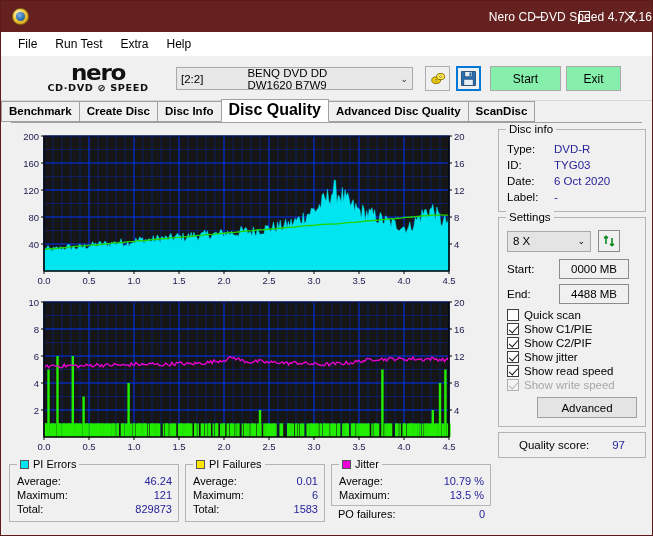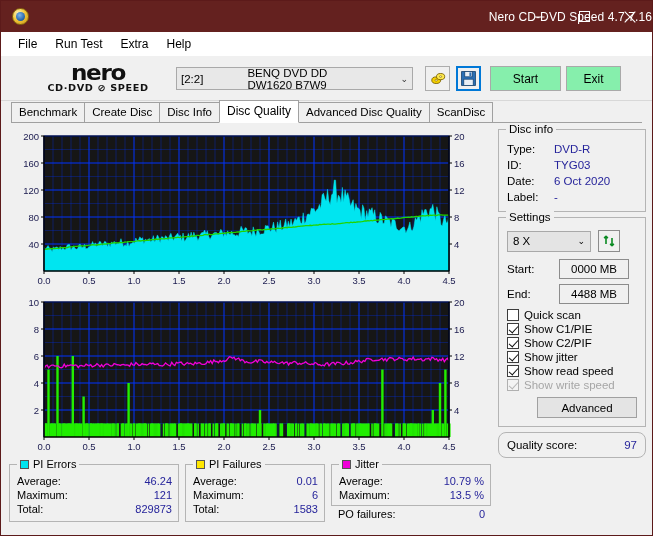--- a/index.html
+++ b/index.html
@@ -101,38 +101,39 @@
     background: #86efac; border: 1px solid #a9a9a9;
     display: flex; align-items: center; justify-content: center;
     font-size: 12px; color: #000;
   }
   #btn-start { left: 489px; width: 71px; }
   #btn-exit  { left: 565px; width: 55px; }
 
   
   #tabstrip {
     height: 22px; min-height: 22px; background: #f0f0f0;
-    display: flex; align-items: center; padding-left: 10px;
+    display: flex; align-items: flex-start; 
     position: relative;
+    font-weight: bold;
   }
   #tabstrip::after {
     content: ""; position: absolute; left: 10px; right: 10px; bottom: 0;
     height: 1px; background: #a0a0a0;
   }
   .tab {
     font-size: 11.5px; color: #000; background: #f0f0f0;
     border: 1px solid #a0a0a0; border-bottom: 1px solid #a0a0a0;
     padding: 2px 7px 3px; margin-right: -1px;
     position: relative; z-index: 1; white-space: nowrap;
     line-height: 14px;
   }
   .tab.active {
     background: #ffffff; border-bottom-color: #ffffff;
     z-index: 3; padding-top: 3px; padding-bottom: 4px; margin-top: -2px;
-    font-size: 12px;
+    font-size: 16px;
   }
 
   
   #content {
     flex: 1; background: #f0f0f0; position: relative;
     padding: 6px 8px 6px 8px;
     display: flex; gap: 7px;
   }
   #left-col { width: 482px; display: flex; flex-direction: column; flex: none; }
   #right-col { width: 148px; display: flex; flex-direction: column; gap: 5px; flex: none; }
@@ -179,22 +180,22 @@
   .panel-title {
     position: absolute; top: -7px; left: 7px; background: #f0f0f0;
     padding: 0 3px; font-size: 11.5px; color: #000;
   }
   .kv { display: flex; font-size: 11.5px; line-height: 16px; color: #000; }
   .kv .k { width: 47px; flex: none; }
   .kv .v { color: #26249b; }
 
   #panel-discinfo { padding: 11px 8px 6px 8px; }
   #panel-settings { padding: 12px 8px 6px 8px; }
-  #panel-quality  { padding: 6px 8px; display: flex; justify-content: space-between;
-                    font-size: 11.5px; color: #000; border-radius: 8px; }
+  #panel-quality  { padding: 6px 20px; display: flex; justify-content: space-between;
+                    font-size: 11.5px; color: #000; }
   #panel-quality .qv { color: #26249b; }
   #panel-progress { padding: 5px 8px 5px 8px; }
   #panel-progress .kv .k { width: 58px; }
 
   #speed-row { display: flex; align-items: center; gap: 7px; margin-bottom: 7px; }
   #speed-select {
     width: 84px; height: 21px; background: #e4e4e4; border: 1px solid #a9a9a9;
     display: flex; align-items: center; padding: 0 5px;
     font-size: 11.5px; color: #000;
   }

